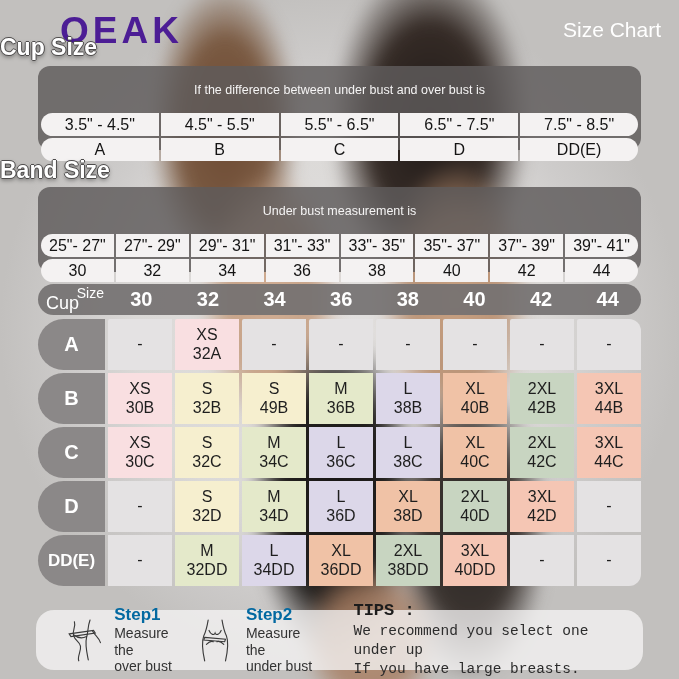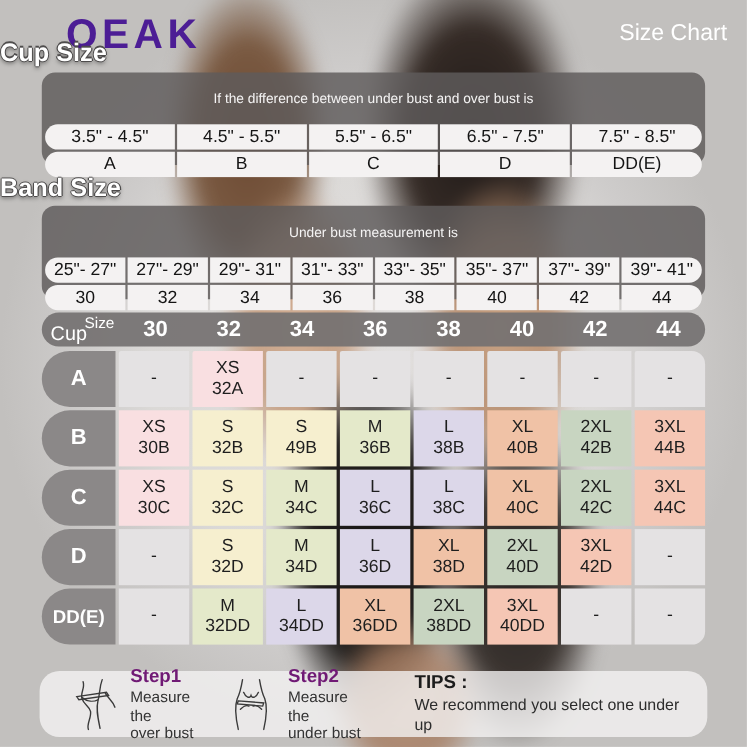--- a/index.html
+++ b/index.html
@@ -57,23 +57,23 @@
     color:#1e1e1e;font-size:16px;line-height:1.15;}
   .mrow:first-child .mcell:last-child{border-top-right-radius:12px;}
   .mrow:last-child .mcell:last-child{border-bottom-right-radius:12px;}
   .mrow:first-child .mcell{border-top-left-radius:2px;}
 
   
   .tips{left:36px;right:36px;top:610px;height:60px;background:rgba(245,243,243,.78);border-radius:18px;
     display:flex;align-items:center;box-sizing:border-box;padding:4px 14px;}
   .step{display:flex;align-items:center;margin-left:14px;}
   .step svg{width:44px;height:50px;margin-right:12px;}
-  .step-text .st-title{font-weight:700;font-size:17px;color:#701a75;}
+  .step-text .st-title{font-weight:700;font-size:17px;color:#0369a1;}
   .step-text .st-desc{font-size:14px;color:#333;line-height:1.2;}
-  .tips-block{margin-left:40px;}
+  .tips-block{margin-left:40px;font-family:Liberation Mono, monospace;}
   .tips-block .tp-title{font-weight:700;font-size:17px;color:#1c1c1c;margin-bottom:2px;}
   .tips-block .tp-line{font-size:14.5px;color:#2c2c2c;line-height:1.3;}
 </style>
 </head>
 <body>
 
 <div class="photo">
   <div class="blob b1"></div>
     <div class="blob b2"></div>
     <div class="blob b3"></div>
@@ -311,14 +311,15 @@
       <div class="st-title">Step2</div>
       <div class="st-desc">
         <span>Measure the</span><br>
         <span>under bust</span>
       </div>
     </div>
   </div>
   <div class="tips-block">
     <div class="tp-title">TIPS :</div>
     <div class="tp-line">We recommend you select one under up</div>
+    <div class="tp-line">If you have large breasts.</div>
   </div>
 </div>
 
 </body></html>

